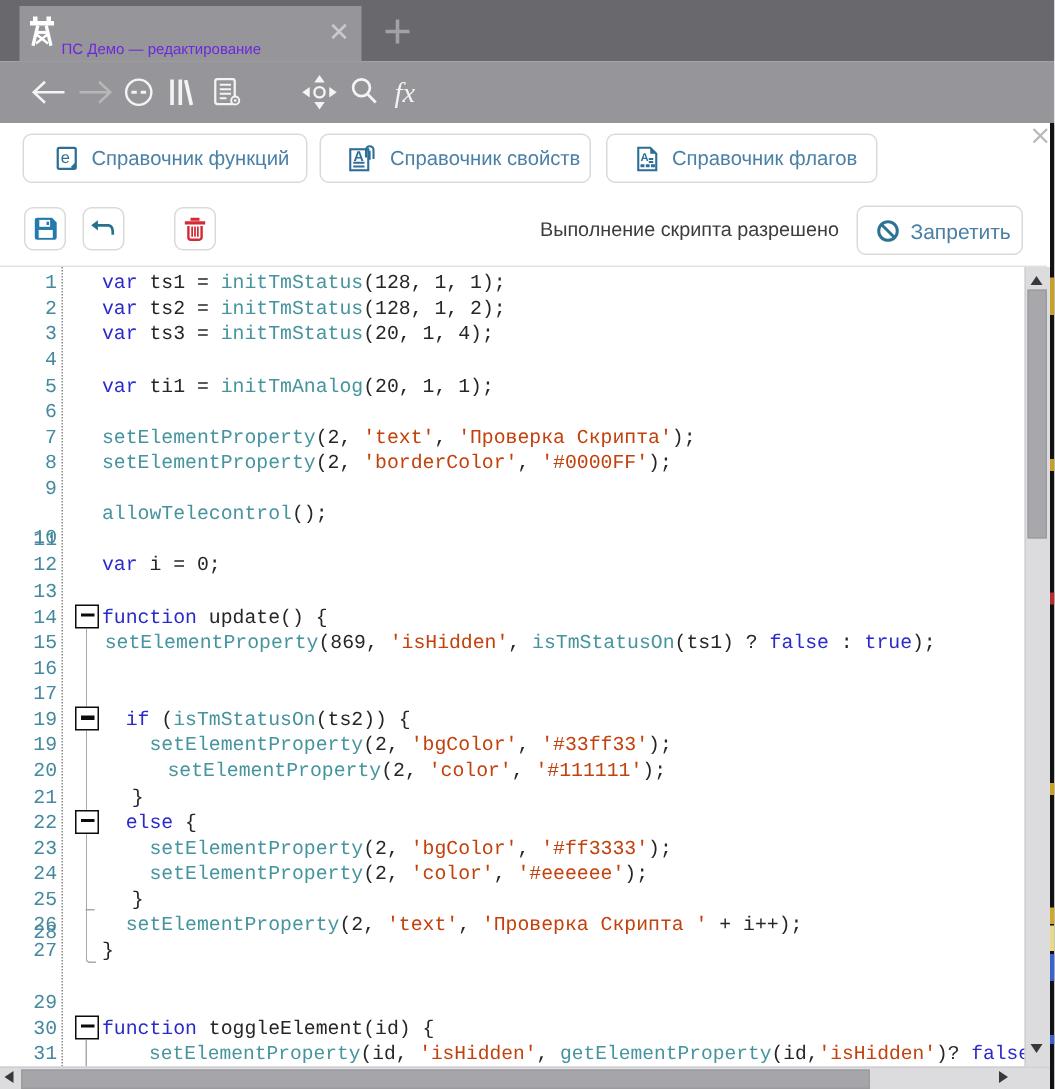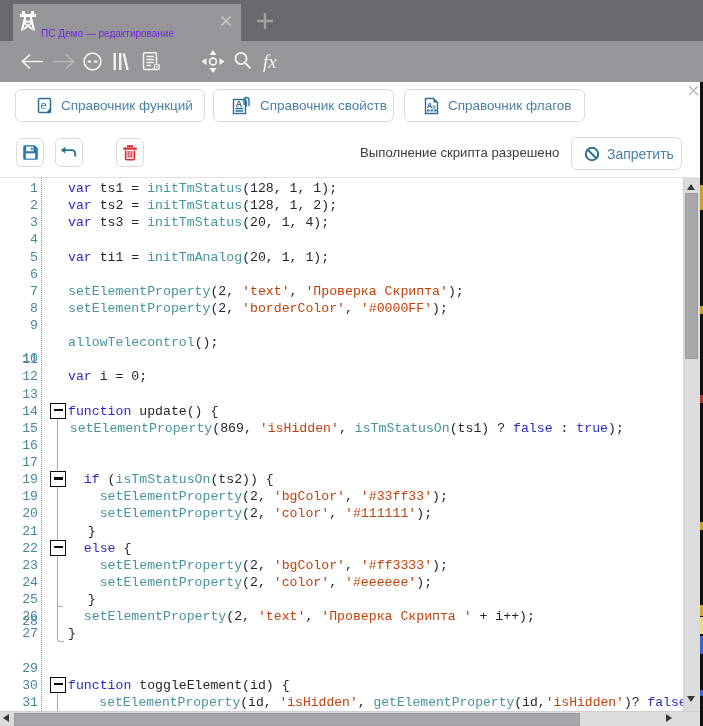--- a/index.html
+++ b/index.html
@@ -220,21 +220,21 @@
 <div class="cl" style="left:54px;top:419.82px;"><span class="p">  </span><span class="f">setElementProperty</span><span class="p">(869, </span><span class="s">'isHidden'</span><span class="p">, </span><span class="f">isTmStatusOn</span><span class="p">(ts1) ? </span><span class="k">false</span><span class="p"> : </span><span class="k">true</span><span class="p">);</span></div>
 <div class="cl num" style="left:0;top:436.95px">16</div>
 <div class="cl" style="left:68px;top:436.95px;"></div>
 <div class="cl num" style="left:0;top:454.08px">17</div>
 <div class="cl" style="left:68px;top:454.08px;"></div>
 <div class="cl num" style="left:0;top:471.21px">19</div>
 <div class="cl" style="left:68px;top:471.21px;"><span class="p">  </span><span class="k">if</span><span class="p"> (</span><span class="f">isTmStatusOn</span><span class="p">(ts2)) {</span></div>
 <div class="cl num" style="left:0;top:488.34px">19</div>
 <div class="cl" style="left:68px;top:488.34px;font-family:Liberation Mono, monospace;"><span class="p">    </span><span class="f">setElementProperty</span><span class="p">(2, </span><span class="s">'bgColor'</span><span class="p">, </span><span class="s">'#33ff33'</span><span class="p">);</span></div>
 <div class="cl num" style="left:0;top:505.47px">20</div>
-<div class="cl" style="left:68px;top:505.47px;"><span class="p">    </span><span class="f">setElementProperty</span><span class="p">(2, </span><span class="s">'color'</span><span class="p">, </span><span class="s">'#111111'</span><span class="p">);</span></div>
+<div class="cl" style="left:80px;top:505.47px;"><span class="p">    </span><span class="f">setElementProperty</span><span class="p">(2, </span><span class="s">'color'</span><span class="p">, </span><span class="s">'#111111'</span><span class="p">);</span></div>
 <div class="cl num" style="left:0;top:522.60px">21</div>
 <div class="cl" style="left:72px;top:522.60px;"><span class="p">  }</span></div>
 <div class="cl num" style="left:0;top:539.73px">22</div>
 <div class="cl" style="left:68px;top:539.73px;"><span class="p">  </span><span class="k">else</span><span class="p"> {</span></div>
 <div class="cl num" style="left:0;top:556.86px">23</div>
 <div class="cl" style="left:68px;top:556.86px;"><span class="p">    </span><span class="f">setElementProperty</span><span class="p">(2, </span><span class="s">'bgColor'</span><span class="p">, </span><span class="s">'#ff3333'</span><span class="p">);</span></div>
 <div class="cl num" style="left:0;top:573.99px">24</div>
 <div class="cl" style="left:68px;top:573.99px;"><span class="p">    </span><span class="f">setElementProperty</span><span class="p">(2, </span><span class="s">'color'</span><span class="p">, </span><span class="s">'#eeeeee'</span><span class="p">);</span></div>
 <div class="cl num" style="left:0;top:591.12px">25</div>
 <div class="cl" style="left:72px;top:591.12px;"><span class="p">  }</span></div>

